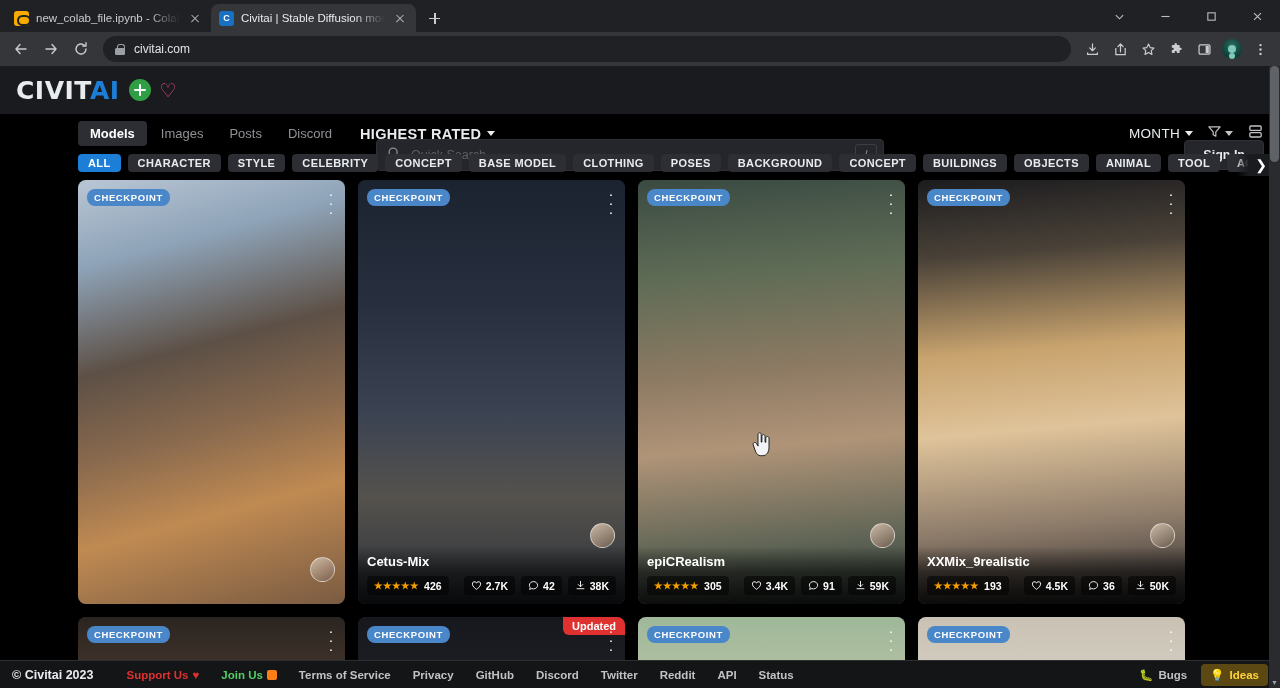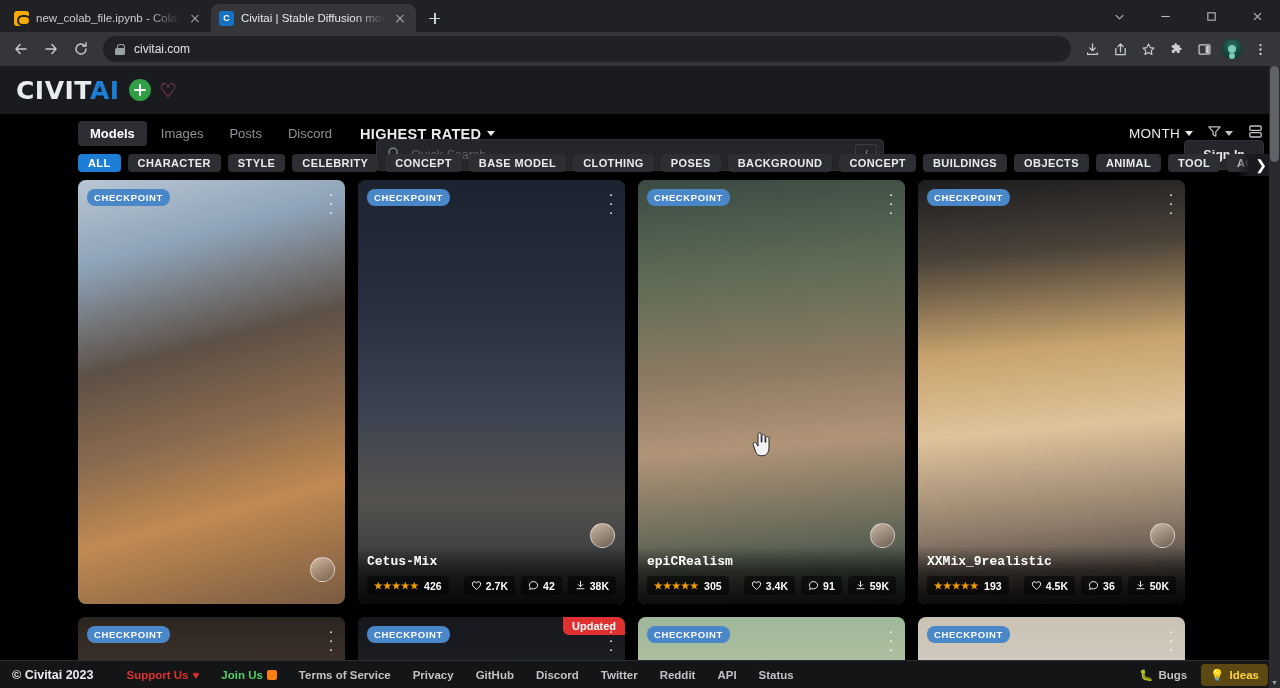--- a/index.html
+++ b/index.html
@@ -139,21 +139,21 @@
   .card .dots { position: absolute; right: 9px; top: 9px; color: #fff; font-size: 15px; line-height: 9px; letter-spacing: 0; text-align:center; width: 10px;}
   .card .dots span{display:block;}
   .card .avatar {
     position: absolute; right: 10px; bottom: 56px; width: 25px; height: 25px; border-radius: 50%;
     border: 1.5px solid rgba(255,255,255,.55); overflow: hidden;
   }
   .card .meta {
     position: absolute; left: 0; right: 0; bottom: 0; padding: 8px 9px 9px;
     background: linear-gradient(to top, rgba(0,0,0,.82), rgba(0,0,0,.55) 55%, rgba(0,0,0,0));
   }
-  .card .title { color: #fff; font-size: 13px; font-weight: 700; margin-bottom: 7px; white-space: nowrap; overflow: hidden; text-overflow: ellipsis; font-family: Liberation Mono, monospace;}
+  .card .title { color: #fff; font-size: 13px; font-weight: 700; margin-bottom: 7px; white-space: nowrap; overflow: hidden; text-overflow: ellipsis;}
   .statrow { display: flex; align-items: center; gap: 6px; }
   .pill {
     background: rgba(0,0,0,.5); border-radius: 4px; height: 19px; padding: 0 7px;
     display: flex; align-items: center; gap: 4px; color: #fff; font-size: 10.5px; font-weight: 700;
   }
   .pill.rating { gap: 5px; }
   .stars { color: #f59f00; font-size: 9.5px; letter-spacing: .5px; }
   .pill .ic { font-size: 10px; opacity: .95; display:flex; align-items:center;}
   .spacer { flex: 1; }
 

